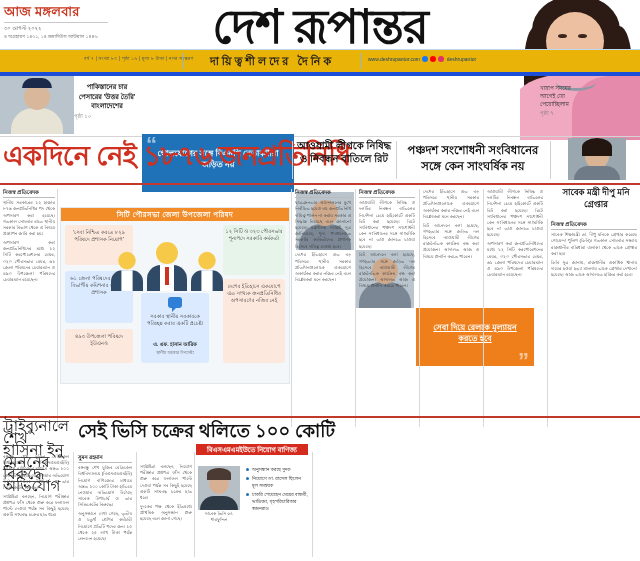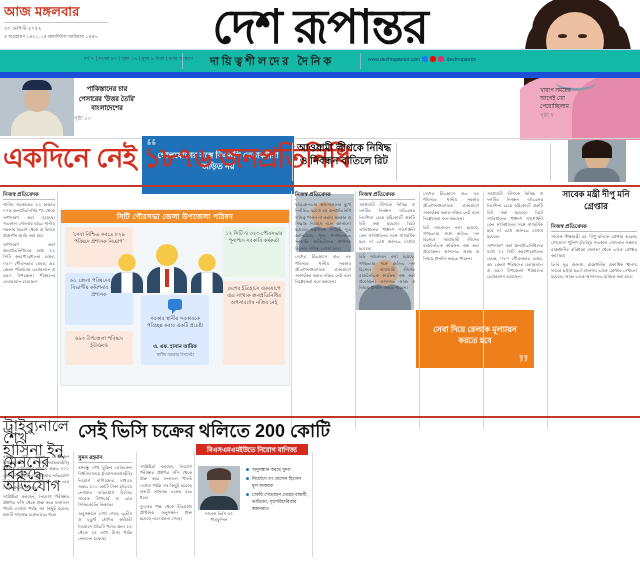--- a/index.html
+++ b/index.html
@@ -36,21 +36,21 @@
   .model .face{position:absolute;left:26px;top:12px;width:58px;height:58px;border-radius:50%;background:#edc0a2;}
   .model .eyeL,.model .eyeR{position:absolute;top:34px;width:9px;height:4px;border-radius:50%;background:#3a241b;}
   .model .eyeL{left:38px;}.model .eyeR{left:58px;}
   .model .lips{position:absolute;left:48px;top:54px;width:14px;height:5px;border-radius:50%;background:#c2506a;}
   .model .neck{position:absolute;left:44px;top:64px;width:24px;height:16px;background:#e7b89a;}
   .model .saree{position:absolute;left:-6px;top:74px;width:132px;height:70px;background:#f0a9c0;border-radius:40% 30% 0 0;}
   .model .saree2{position:absolute;left:52px;top:76px;width:76px;height:68px;background:#e58aaa;border-radius:50% 0 0 0;}
   .model .necklace{position:absolute;left:36px;top:74px;width:40px;height:14px;border-bottom:3px solid #8f9aa6;border-radius:0 0 50% 50%;}
 
   
-  .infostrip{position:relative;height:22px;background:#14b8a6;border-top:1px solid #bcd9ef;border-bottom:6px solid #1d4ed8;text-decoration:underline;}
+  .infostrip{position:relative;height:22px;background:#eab308;border-top:1px solid #bcd9ef;border-bottom:4px solid #1d4ed8;text-decoration:underline;}
   .issue-info{
     position:absolute;left:84px;top:5px;font-size:4.6px;color:#2f4a63;letter-spacing:.2px;white-space:nowrap;
   }
   .vsep{position:absolute;top:3px;width:1px;height:16px;background:#8fb6d4;}
   .slogan{
     position:absolute;left:192px;top:3px;width:160px;text-align:center;
     font-size:11px;font-weight:bold;color:#1d1d1d;letter-spacing:3px;line-height:16px;white-space:nowrap;
   }
   .siteline{position:absolute;left:368px;top:6px;font-size:5px;color:#15416b;white-space:nowrap;}
   .soc{display:inline-block;width:6px;height:6px;border-radius:50%;margin:0 1px;vertical-align:-1px;}
@@ -243,36 +243,37 @@
 
     <div class="t-cell t-photo grey" style="left:296px;width:58px;">
       <div class="ph-body"></div>
       <div class="ph-head"></div>
     </div>
     <div class="t-cell t-photo grey" style="left:356px;width:58px;">
       <div class="ph-body"></div>
       <div class="ph-head"></div>
     </div>
 
-    <div class="t-cell t-quote orange" style="left:416px;width:118px;">
+    <div class="t-cell t-quote orange" style="left:416px;width:118px;text-decoration:underline;">
       <div class="qtext">সেবা দিয়ে রেলকে মূল্যায়ন করতে হবে</div>
       <span class="qm close">”</span>
     </div>
 
     <div class="t-cell" style="left:536px;width:44px;">
       <div class="t-side">খারাপ সময়ের আগেই তো পেরোচ্ছিলাম</div>
       <span class="t-page" style="text-align:left;padding-left:4px;">পৃষ্ঠা ৭</span>
     </div>
   </div>
 
   <div class="hband">
     <div class="mainhead">একদিনে নেই ১৮৭৬ জনপ্রতিনিধি</div>
     <div class="vline" style="left:292px;"></div>
     <div class="subhead-a">আওয়ামী লীগকে নিষিদ্ধ ও নিবন্ধন বাতিলে রিট</div>
     <div class="vline" style="left:396px;"></div>
+    <div class="subhead-b">পঞ্চদশ সংশোধনী সংবিধানের সঙ্গে কেন সাংঘর্ষিক নয়</div>
     <div class="vline" style="left:550px;"></div>
     <div class="port-top">
       <div class="port-box">
         <div class="h"></div>
         <div class="hair"></div>
         <div class="b"></div>
       </div>
     </div>
   </div>
 
@@ -378,21 +379,21 @@
       <div class="byline">নিজস্ব প্রতিবেদক</div>
       <div class="txt">
         <p>সাবেক শিক্ষামন্ত্রী ডা. দীপু মনিকে গ্রেপ্তার করেছে গোয়েন্দা পুলিশ (ডিবি)। গতকাল সোমবার সন্ধ্যায় রাজধানীর বারিধারা এলাকা থেকে তাকে গ্রেপ্তার করা হয়।</p>
         <p>ডিবি সূত্র জানায়, রাজধানীর একাধিক থানায় দায়ের হওয়া হত্যা মামলায় তাকে গ্রেপ্তার দেখানো হয়েছে। আজ তাকে আদালতে হাজির করা হবে।</p>
       </div>
     </div>
   </div>
 
   <div class="hband2" style="top:416px;">
     <div class="h2-left">ট্রাইব্যুনালে শেখ হাসিনা ইনু মেননের বিরুদ্ধে অভিযোগ</div>
-    <div class="h2-main">সেই ভিসি চক্রের থলিতে 200 কোটি</div>
+    <div class="h2-main">সেই ভিসি চক্রের থলিতে ১০০ কোটি</div>
     <div class="redbar" style="left:196px;top:26px;width:112px;">বিএসএমএমইউতে নিয়োগ বাণিজ্য</div>
   </div>
 
   <div class="body-wrap" style="position:absolute;top:452px;left:0;width:640px;height:109px;">
 
     <div class="col" style="left:3px;width:66px;top:2px;">
       <div class="txt">
         <p>বঙ্গবন্ধু শেখ মুজিব মেডিকেল বিশ্ববিদ্যালয়ে (বিএসএমএমইউ) নিয়োগ বাণিজ্যের মাধ্যমে অন্তত ১০০ কোটি টাকা হাতিয়ে নেওয়ার অভিযোগ উঠেছে সাবেক উপাচার্য ও তার সিন্ডিকেটের বিরুদ্ধে।</p>
         <p>সংশ্লিষ্টরা বলছেন, নিয়োগ পরীক্ষার প্রশ্নপত্র ফাঁস থেকে শুরু করে ফলাফল পাল্টে দেওয়া পর্যন্ত সব কিছুই হয়েছে একটি সংঘবদ্ধ চক্রের হাত ধরে।</p>
       </div>

